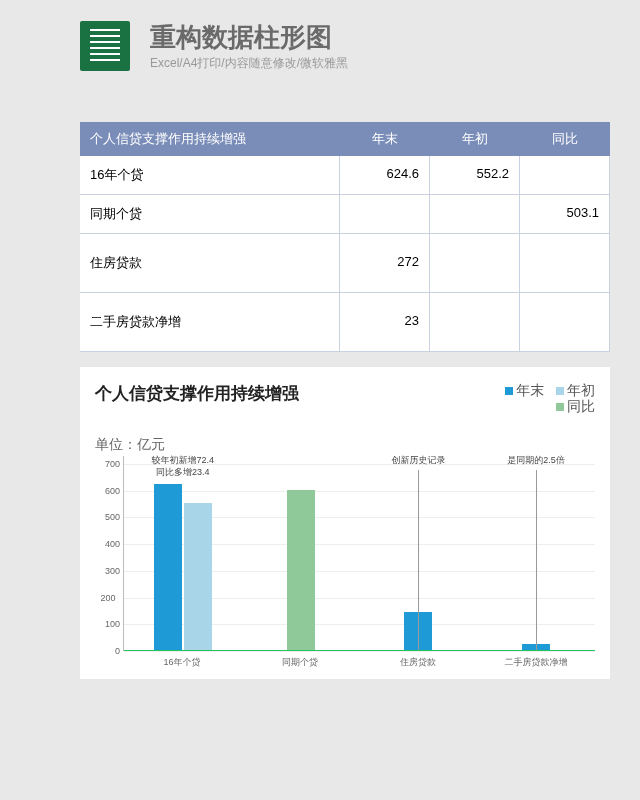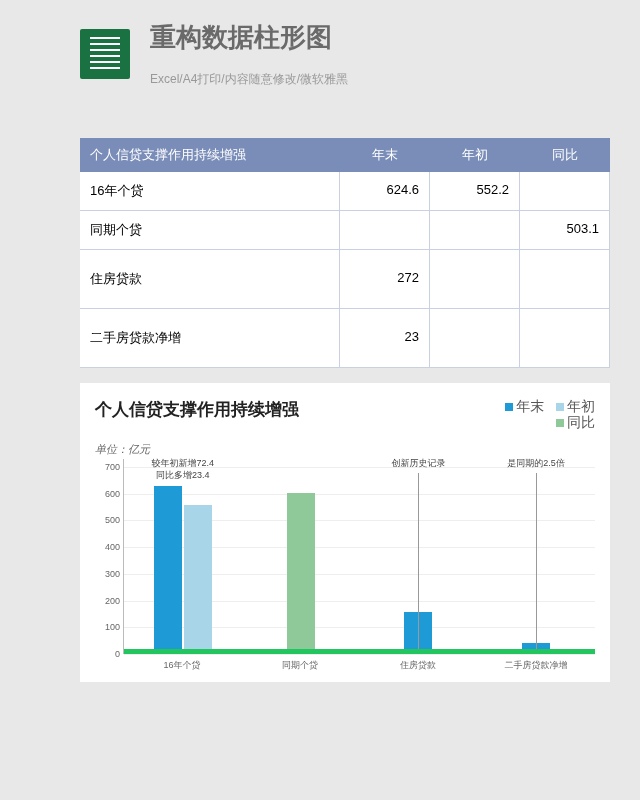--- a/index.html
+++ b/index.html
@@ -1,40 +1,40 @@
 <!DOCTYPE html>
 <html><head>
 <meta charset="utf-8">
 <style>
 * { margin: 0; padding: 0; box-sizing: border-box; }
 body { width: 640px; height: 800px; background: #e8e8e8; font-family: "Microsoft YaHei", sans-serif; overflow: hidden; }
 .header { display: flex; align-items: center; padding: 20px 30px 15px 80px; }
 .excel-icon { width: 50px; height: 50px; background: #1a7243; position: relative; margin-right: 20px; border-radius: 2px; }
 .excel-icon::before { content: ""; position: absolute; top: 8px; left: 10px; right: 10px; bottom: 8px; background: repeating-linear-gradient(to bottom, #fff 0 2px, #1a7243 2px 6px); }
 .title { font-size: 26px; color: #6a6a6a; font-weight: 700; }
-.subtitle { font-size: 12px; color: #999; margin-top: 16px; }
+.subtitle { font-size: 12px; color: #999; margin-top: 0; }
 .sheet { margin: 35px 30px 15px 80px; background: #fff; }
 .sheet-header { display: grid; grid-template-columns: 1fr 90px 90px 90px; background: #7a8db8; color: #fff; font-size: 13px; }
 .sheet-header > div { padding: 8px 10px; text-align: center; }
 .sheet-header > div:first-child { text-align: left; }
 .sheet-row { display: grid; grid-template-columns: 1fr 90px 90px 90px; border-bottom: 1px solid #c9d0e0; font-size: 13px; }
 .sheet-row > div { padding: 10px 10px; border-right: 1px solid #c9d0e0; text-align: right; }
 .sheet-row > div:first-child { text-align: left; border-left: none; }
 .sheet-row.tall > div { padding: 20px 10px; }
 .chart-card { margin: 10px 30px 0 80px; background: #fff; padding: 15px 15px 10px 15px; }
 .chart-title { font-weight: bold; font-size: 17px; color: #222; }
 .chart-top { display: flex; justify-content: space-between; align-items: flex-start; }
 .legend { font-size: 14px; color: #555; text-align: right; line-height: 16px; }
 .lg-box { display: inline-block; width: 8px; height: 8px; margin-right: 3px; vertical-align: middle; }
-.unit { font-size: 11px; color: #666; margin-top: 12px; font-style: italic; }
+.unit { font-size: 14px; color: #666; margin-top: 22px; }
 .plot { position: relative; height: 195px; margin-left: 28px; margin-top: 2px; border-left: 1px solid #bbb; }
 .grid-line { position: absolute; left: 0; right: 0; border-top: 1px solid #eee; }
 .y-label { position: absolute; left: -28px; width: 24px; text-align: right; font-size: 9px; color: #666; transform: translateY(-50%); }
 .bars { position: absolute; inset: 0; display: flex; }
-.cat { flex: 1; position: relative; display: flex; justify-content: center; align-items: flex-end; gap: 2px; border-bottom: 5px solid #22c55e; }
+.cat { flex: 1; position: relative; display: flex; justify-content: center; align-items: flex-end; gap: 2px; border-bottom: 1px solid #22c55e; }
 .bar { width: 28px; }
 .annotation { position: absolute; top: -2px; left: 50%; transform: translateX(-50%); font-size: 9px; color: #444; white-space: nowrap; text-align: center; line-height: 12px; }
 .vline { position: absolute; top: 14px; bottom: 0; left: 50%; width: 1px; background: #999; }
 .x-axis { display: flex; margin-left: 28px; }
 .x-label { flex: 1; text-align: center; font-size: 9px; color: #666; padding-top: 5px; }
 </style>
 </head>
 <body>
 
 <div class="header">
@@ -93,21 +93,21 @@
     </div>
   </div>
   <div class="unit">单位：亿元</div>
 
   <div class="plot" id="plot">
       <div class="grid-line" style="top: 100%;"></div>
       <div class="y-label" style="top: 100%;">0</div>
       <div class="grid-line" style="top: 86.3014%;"></div>
       <div class="y-label" style="top: 86.3014%;">100</div>
       <div class="grid-line" style="top: 72.6027%;"></div>
-      <div class="y-label" style="top: 72.6027%;">200</div>
+      <div class="y-label" style="top: 72.6027%; text-align: center;">200</div>
       <div class="grid-line" style="top: 58.9041%;"></div>
       <div class="y-label" style="top: 58.9041%;">300</div>
       <div class="grid-line" style="top: 45.2055%;"></div>
       <div class="y-label" style="top: 45.2055%;">400</div>
       <div class="grid-line" style="top: 31.5068%;"></div>
       <div class="y-label" style="top: 31.5068%;">500</div>
       <div class="grid-line" style="top: 17.8082%;"></div>
       <div class="y-label" style="top: 17.8082%;">600</div>
       <div class="grid-line" style="top: 4.10959%;"></div>
       <div class="y-label" style="top: 4.10959%;">700</div>

